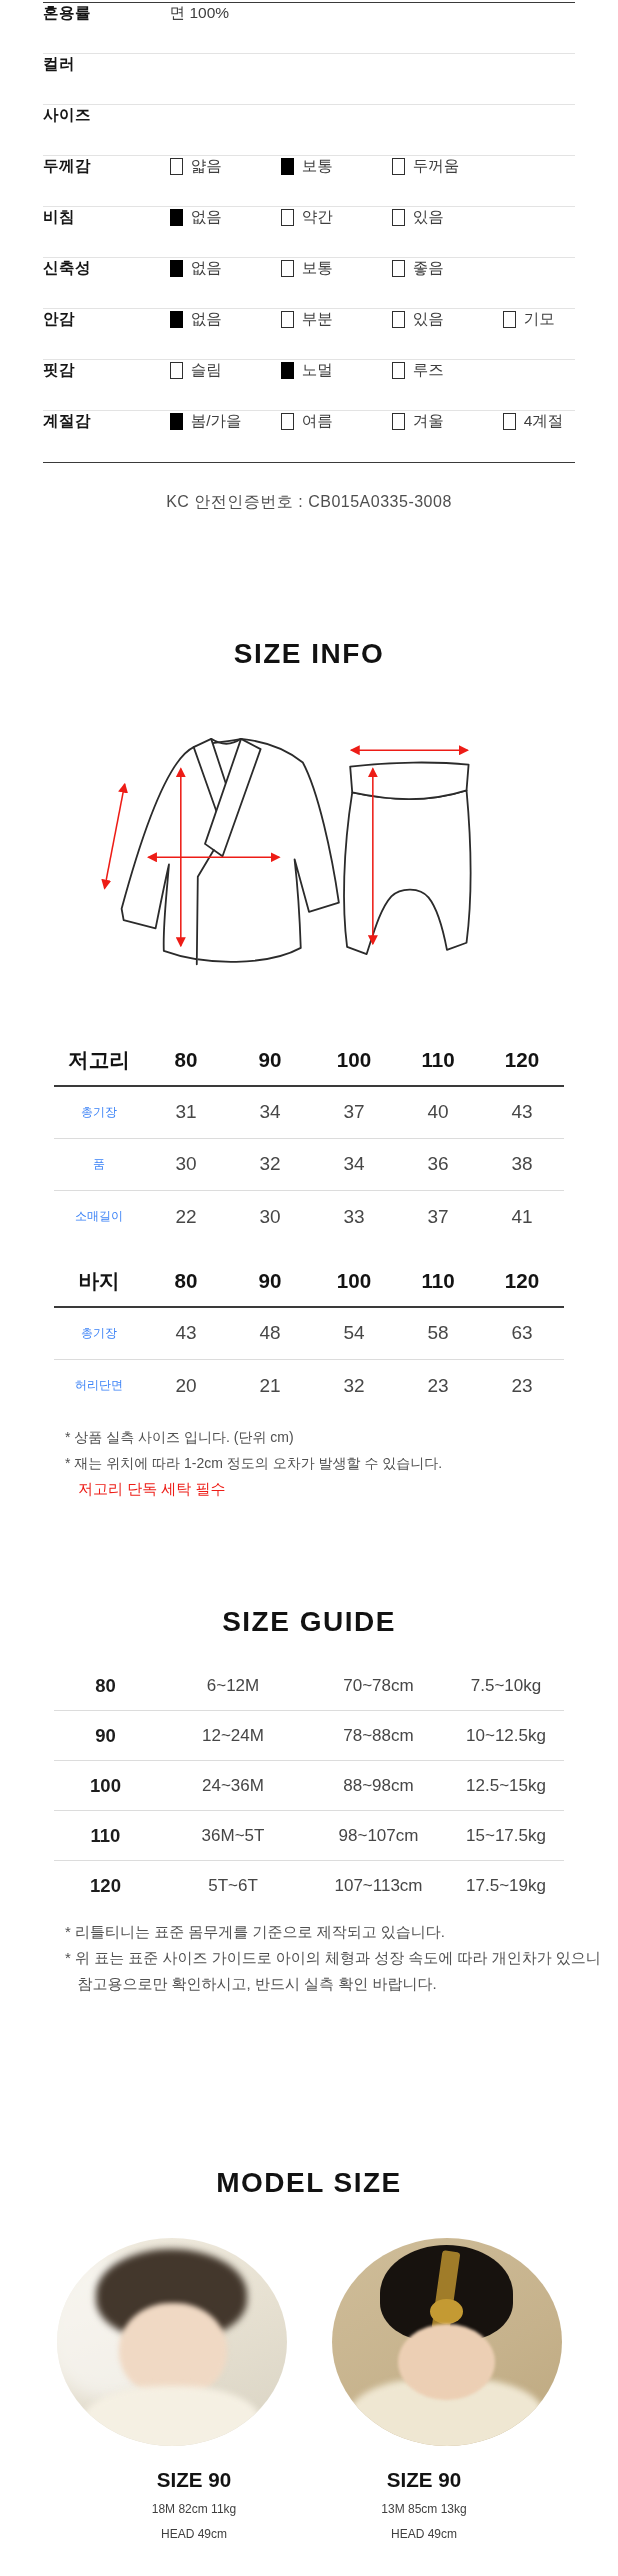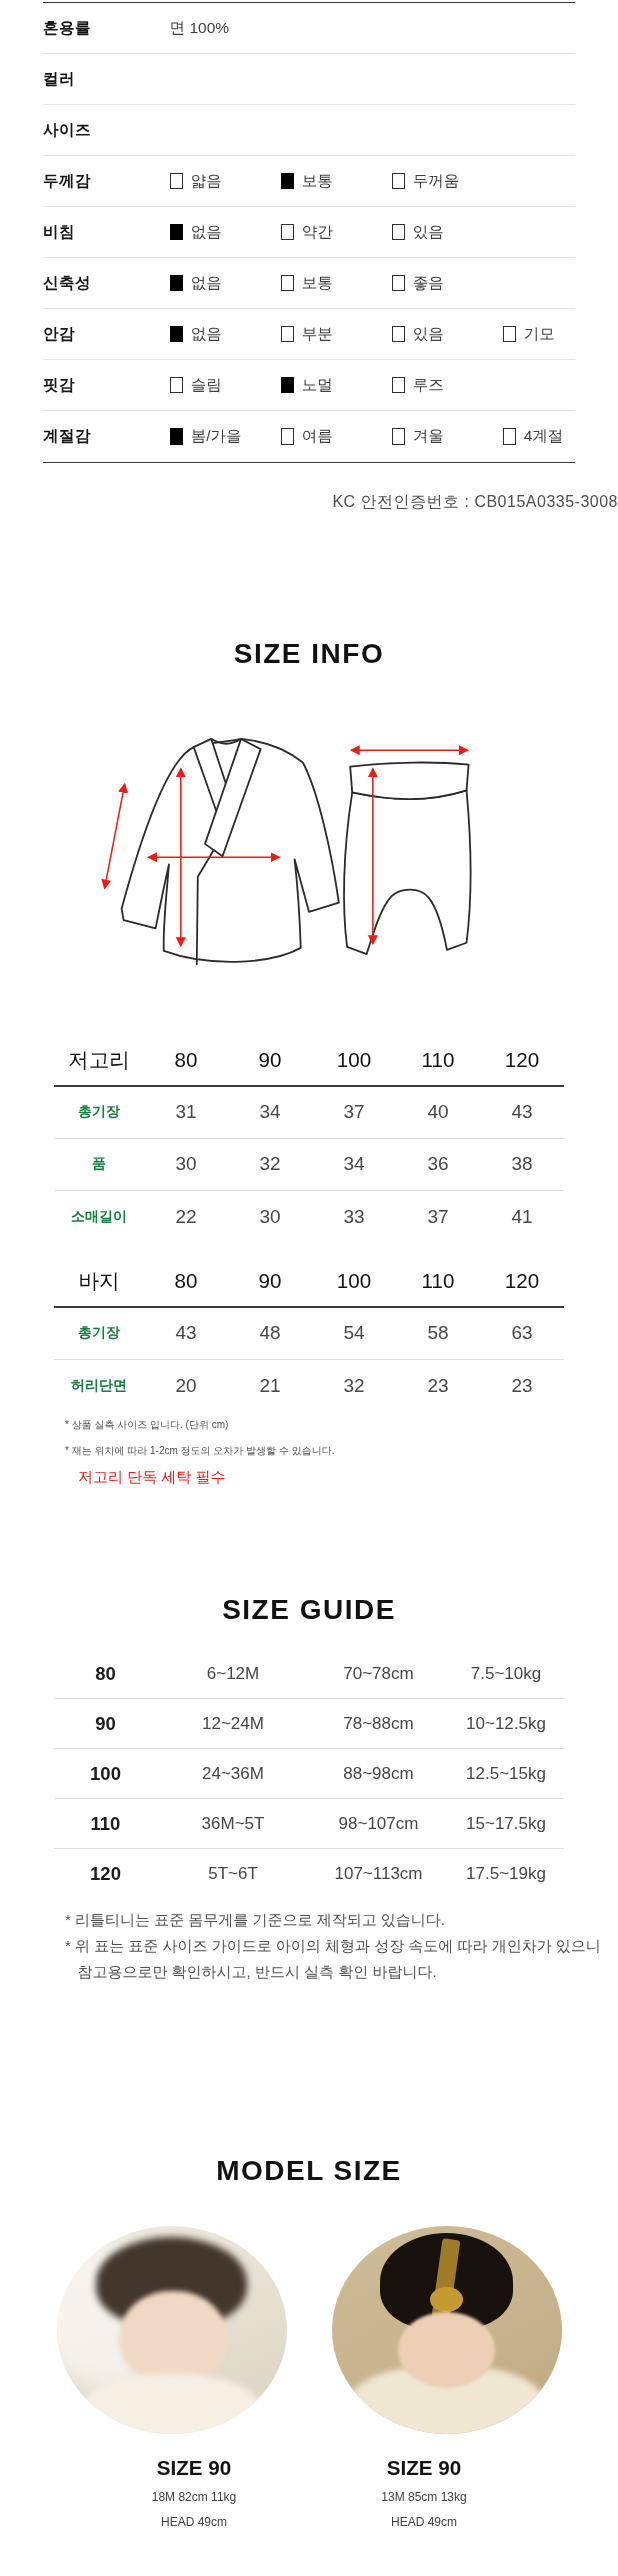--- a/index.html
+++ b/index.html
@@ -2,45 +2,45 @@
 <html style="font-size:8.2px"><head>
 <meta charset="utf-8">
 <style>
   *{margin:0;padding:0;box-sizing:border-box}
   :root{--red:#ed1c16;--ink:#161616;--body:#3e3e3e;--soft:#4f4f4f;--line:#e3e3e3;--dark-line:#3a3a3a;--icon:#4a4a4a}
   body{background:#fff;font-family:"Liberation Sans","DejaVu Sans",sans-serif;color:var(--body)}
   #page{width:618px;height:3447px;overflow:hidden;background:#fff;position:relative}
 
   
   .info-table{margin:2.1px 43px 0;border-top:1.5px solid var(--dark-line);border-bottom:1.5px solid var(--dark-line)}
-  .info-row{display:flex;align-items:center;height:51px;border-bottom:0.5px solid var(--line);font-size:15.5px}
+  .info-row{display:flex;align-items:flex-start;height:51px;border-bottom:0.5px solid var(--line);font-size:15.5px}
   .info-row:last-child{border-bottom:0}
   .info-label{width:106px;font-weight:700;color:var(--ink);letter-spacing:0.5px;flex:none}
   .info-value{padding-left:20.6px;display:flex;align-items:center;flex:1;color:var(--body)}
   .opt{display:flex;align-items:center;width:111px;flex:none}
   .opt:last-child{width:auto}
   .box{width:13.4px;height:16.5px;border:1px solid #2f2f2f;margin-right:7.7px;flex:none;background:#fff}
   .box.checked{background:#000;border-color:#000}
 
-  .kc-line{margin-top:29px;text-align:right;font-size:16px;color:var(--soft);letter-spacing:0.5px}
+  .kc-line{margin-top:29px;text-align:center;font-size:16px;color:var(--soft);letter-spacing:0.5px}
 
   .big-heading{text-align:center;font-size:28px;font-weight:700;letter-spacing:1.5px;color:#121212}
   #size-info-heading{margin-top:125px}
   .diagram{display:block;margin:15.5px auto 0}
 
   
   .size-table{margin:0 54px}
   #jeogori-table{margin-top:60px}
   #pants-table{margin-top:13.4px}
   .st-row{display:grid;grid-template-columns:90px repeat(5,84px);align-items:center;text-align:center;height:52px}
-  .st-header{font-weight:400;font-size:20.6px;color:#131313;border-bottom:2.1px solid var(--dark-line)}
+  .st-header{font-weight:700;font-size:20.6px;color:#131313;border-bottom:2.1px solid var(--dark-line)}
   .st-data{font-size:19px;color:#474747;border-bottom:0.5px solid #dcdcdc}
   .st-data:last-child{border-bottom:0}
-  .st-label{font-size:14px;font-weight:700;color:#15803d}
-  .size-notes{margin:0 0 0 65px;font-size:10px;color:var(--soft);line-height:26px}
+  .st-label{font-size:12px;font-weight:400;color:#3b82f6}
+  .size-notes{margin:12px 0 0 65px;font-size:14px;color:var(--soft);line-height:26px}
   .size-warning{margin:4.1px 0 0 78px;font-size:15px;color:var(--red)}
 
   #size-guide-heading{margin-top:107px}
   .guide-table{margin:23px 54px 0}
   .guide-row{display:grid;grid-template-columns:103px 152px 139px 116px;align-items:center;text-align:center;height:50px;border-bottom:0.5px solid #dcdcdc;font-size:17px;color:#464646}
   .guide-row:last-child{border-bottom:0}
   .guide-size{font-size:18.5px;font-weight:700;color:#1d1d1d}
   .guide-notes{margin:8.2px 0 0 65px;font-size:15px;color:var(--soft);line-height:26px}
   .guide-notes .indent{padding-left:12.4px}
 

